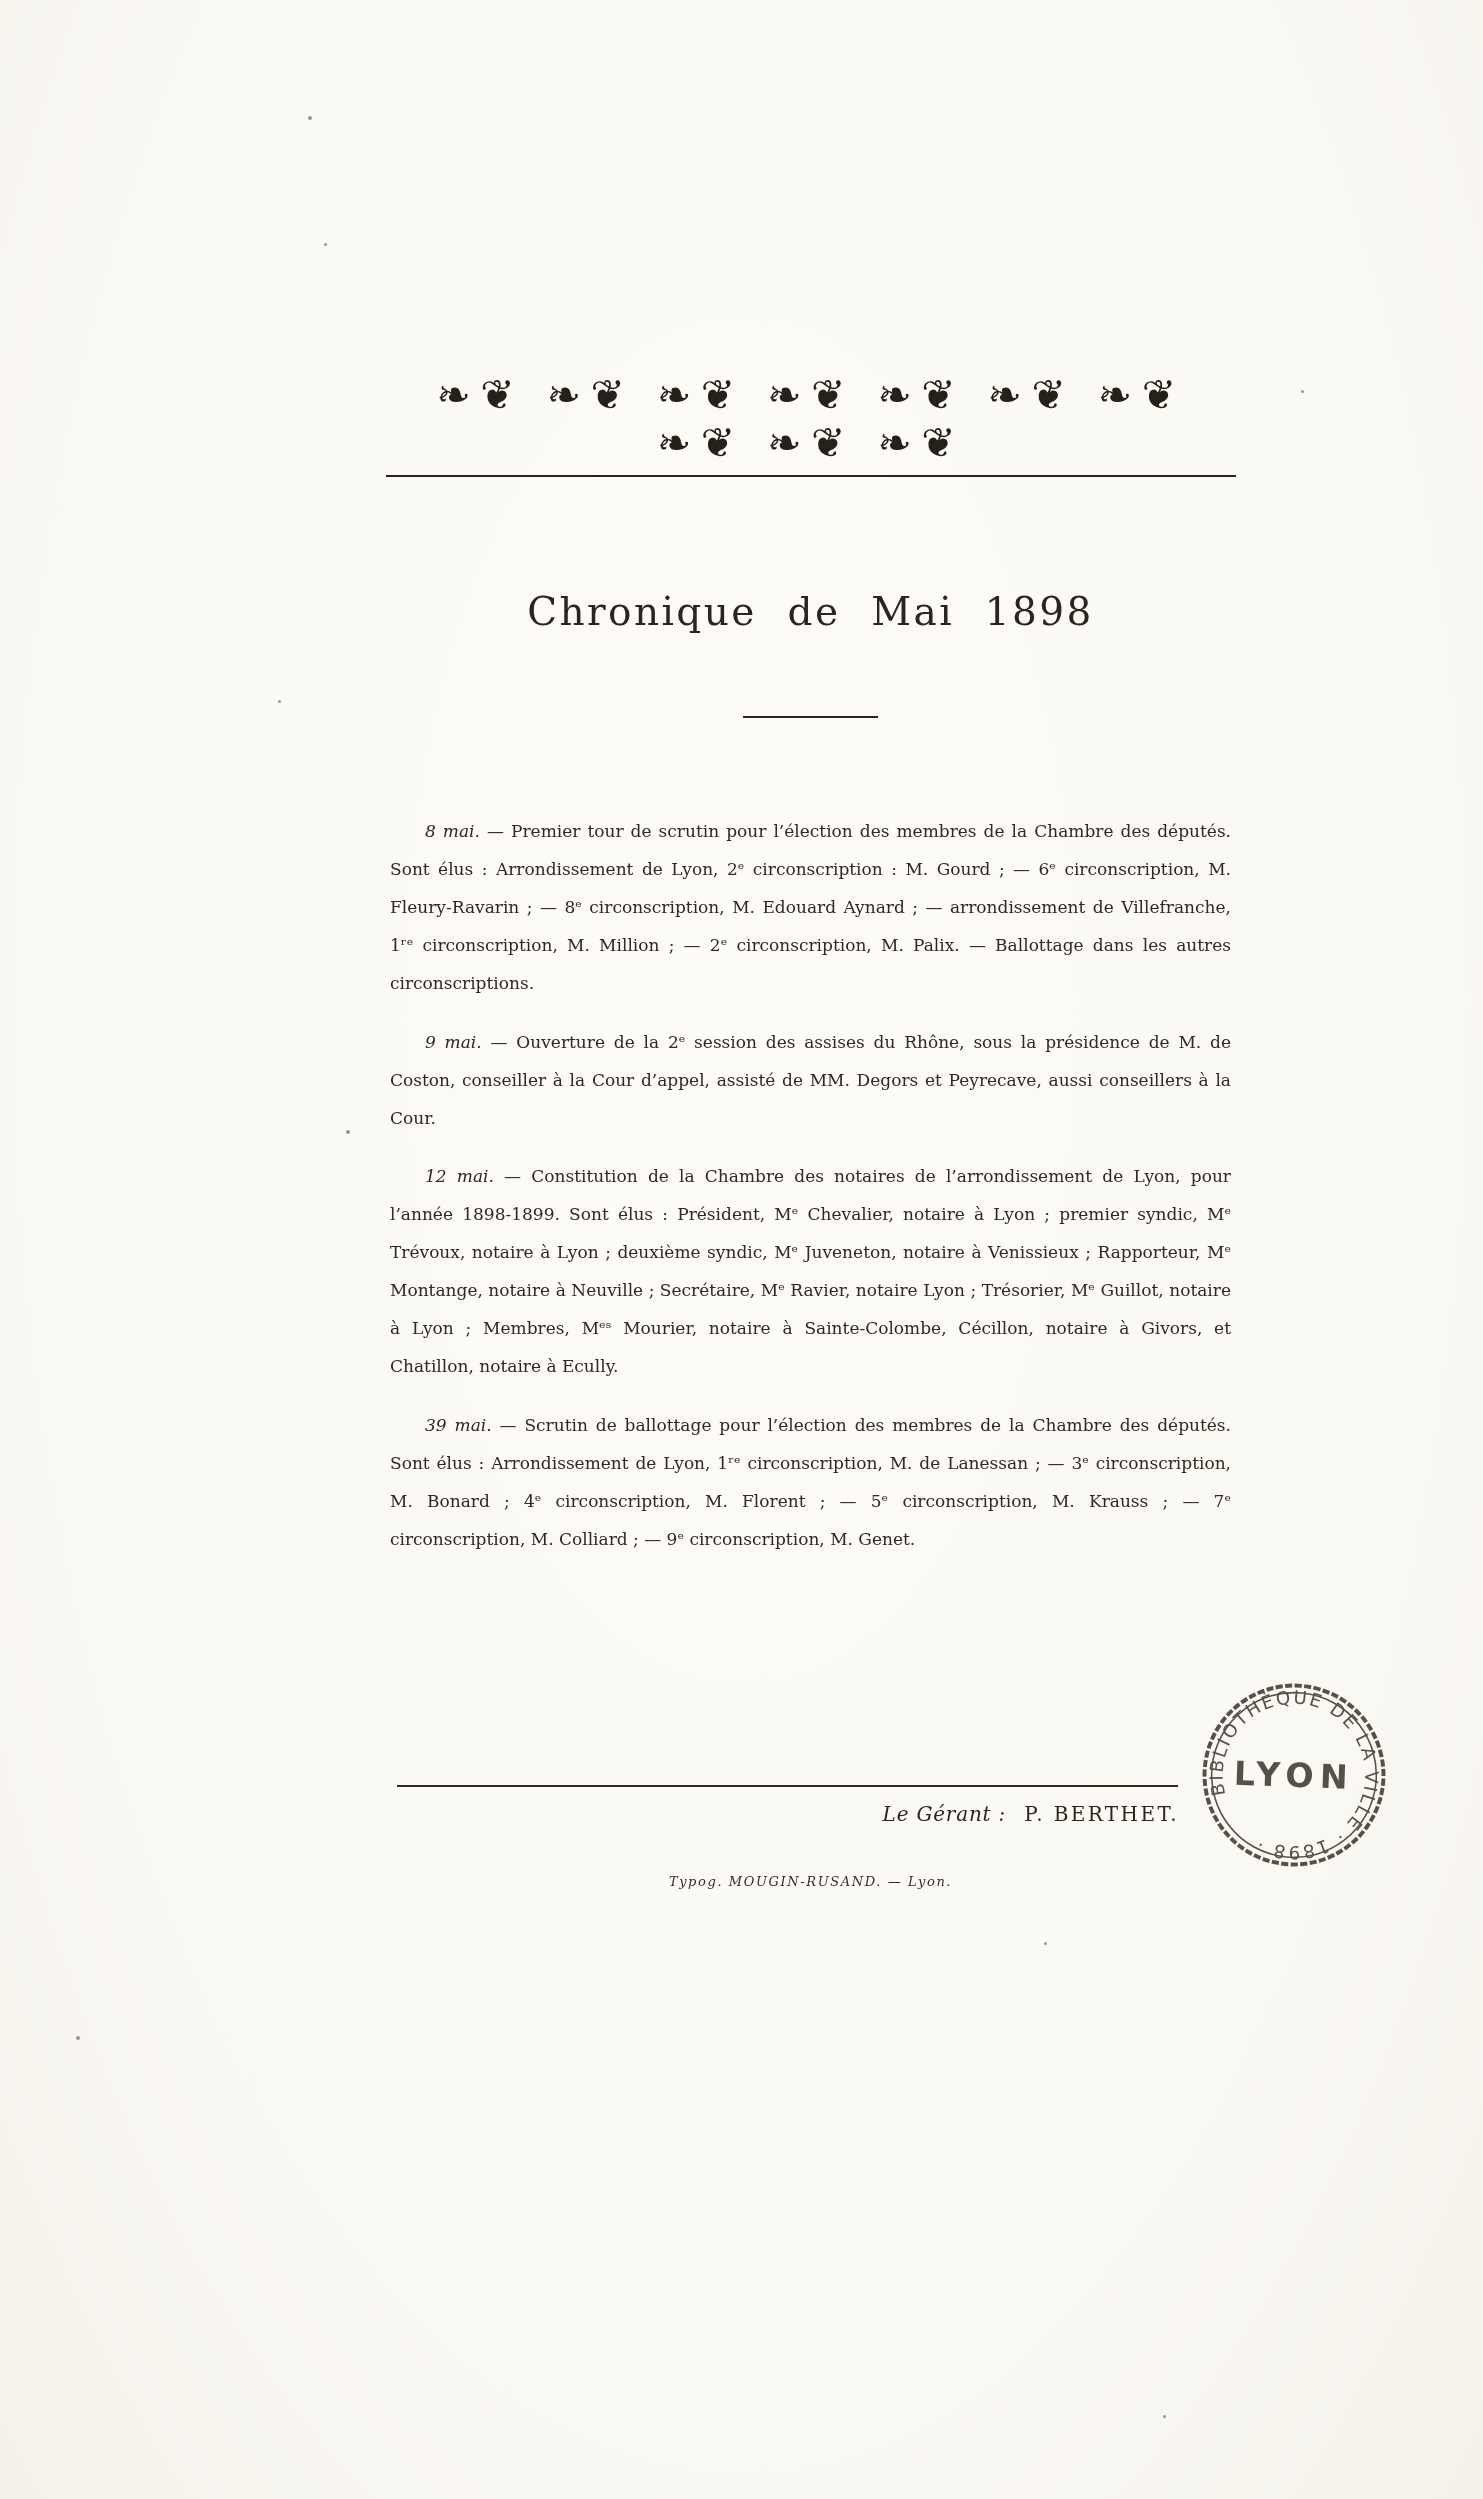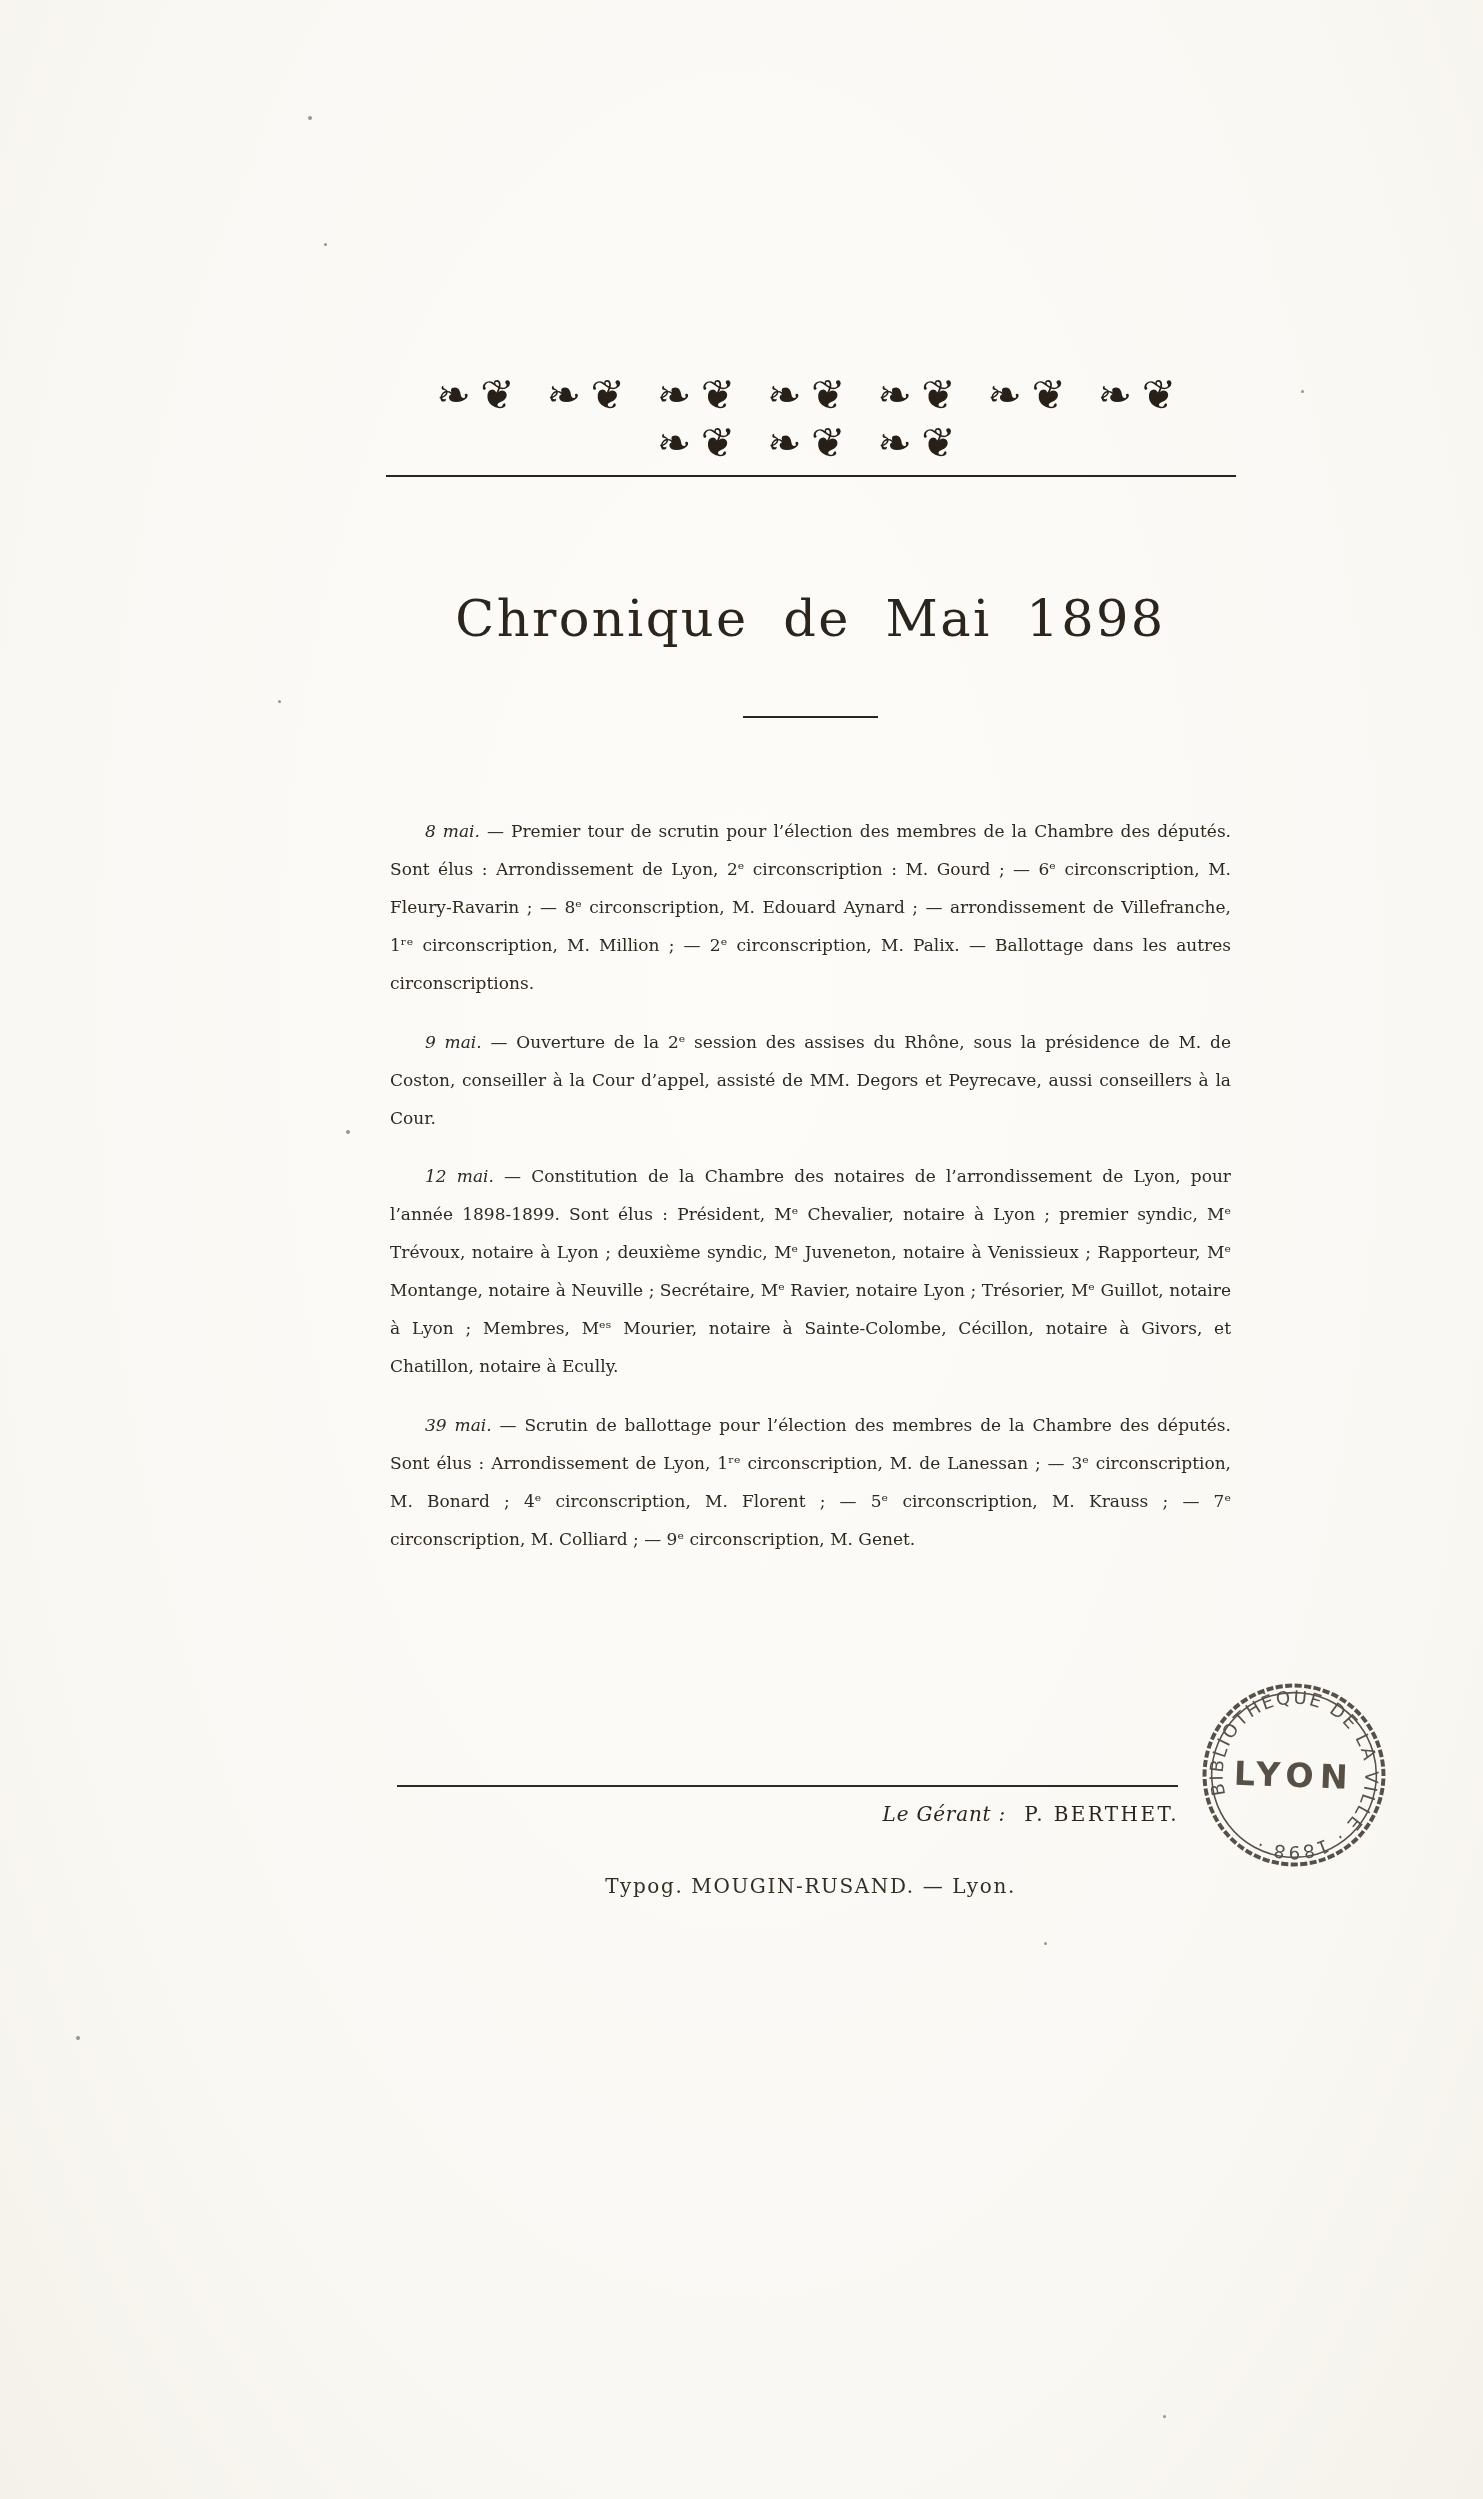--- a/index.html
+++ b/index.html
@@ -22,21 +22,21 @@
     letter-spacing:9.5px;
     color:#262019;
     border-bottom:2.4px solid #2a241d;
     padding-bottom:8px;
   }
   
   .page-title{
     position:absolute;left:390px;top:589px;width:841px;
     margin:0;
     text-align:center;
-    font-size:51px;font-weight:400;
+    font-size:39px;font-weight:400;
     letter-spacing:2.4px;word-spacing:16px;
     color:#2b251d;
   }
   .title-rule{
     position:absolute;left:743px;top:716px;
     width:135px;height:2.4px;background:#2b251d;
   }
   
   .body-text{
     position:absolute;left:390px;top:812px;width:841px;
@@ -55,22 +55,23 @@
     position:absolute;left:390px;top:1802px;width:789px;
     text-align:right;
     font-size:20px;color:#2b251d;
     letter-spacing:0.8px;
   }
   .gerant-label{font-style:italic;margin-right:11px;}
   .gerant-name{letter-spacing:2.4px;}
   .imprint-line{
     position:absolute;left:390px;top:1874px;width:841px;
     text-align:center;
-    font-size:20px;letter-spacing:1.6px;
+    font-size:13px;letter-spacing:1.6px;
     color:#352e25;
+    font-style:italic;
   }
   
   .stamp{
     position:absolute;left:1199px;top:1680px;
     width:190px;height:190px;
     transform:rotate(-16deg);
     opacity:.88;
     mix-blend-mode:multiply;
   }
   .stamp svg{display:block;width:100%;height:100%;}

